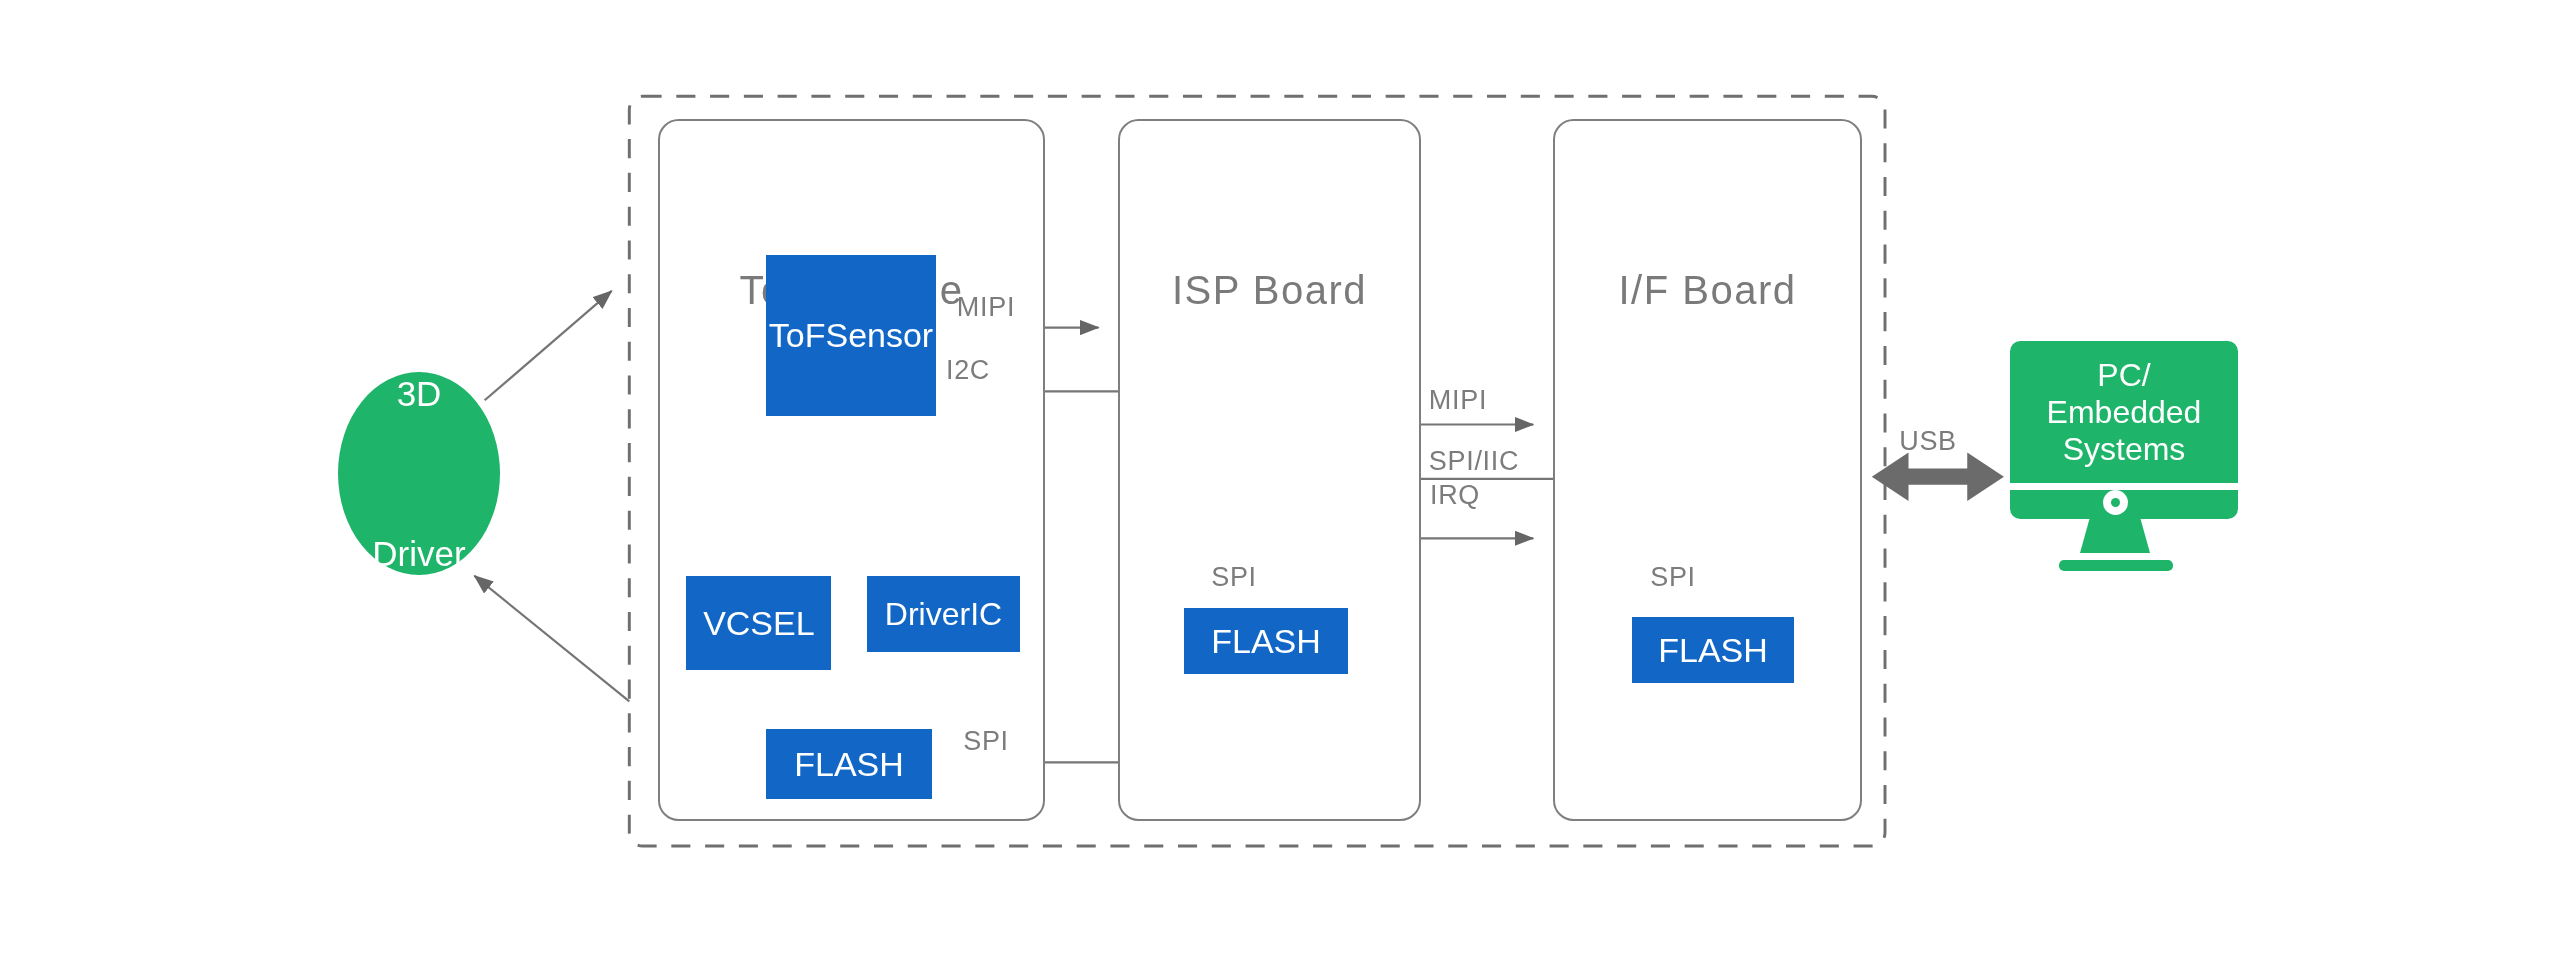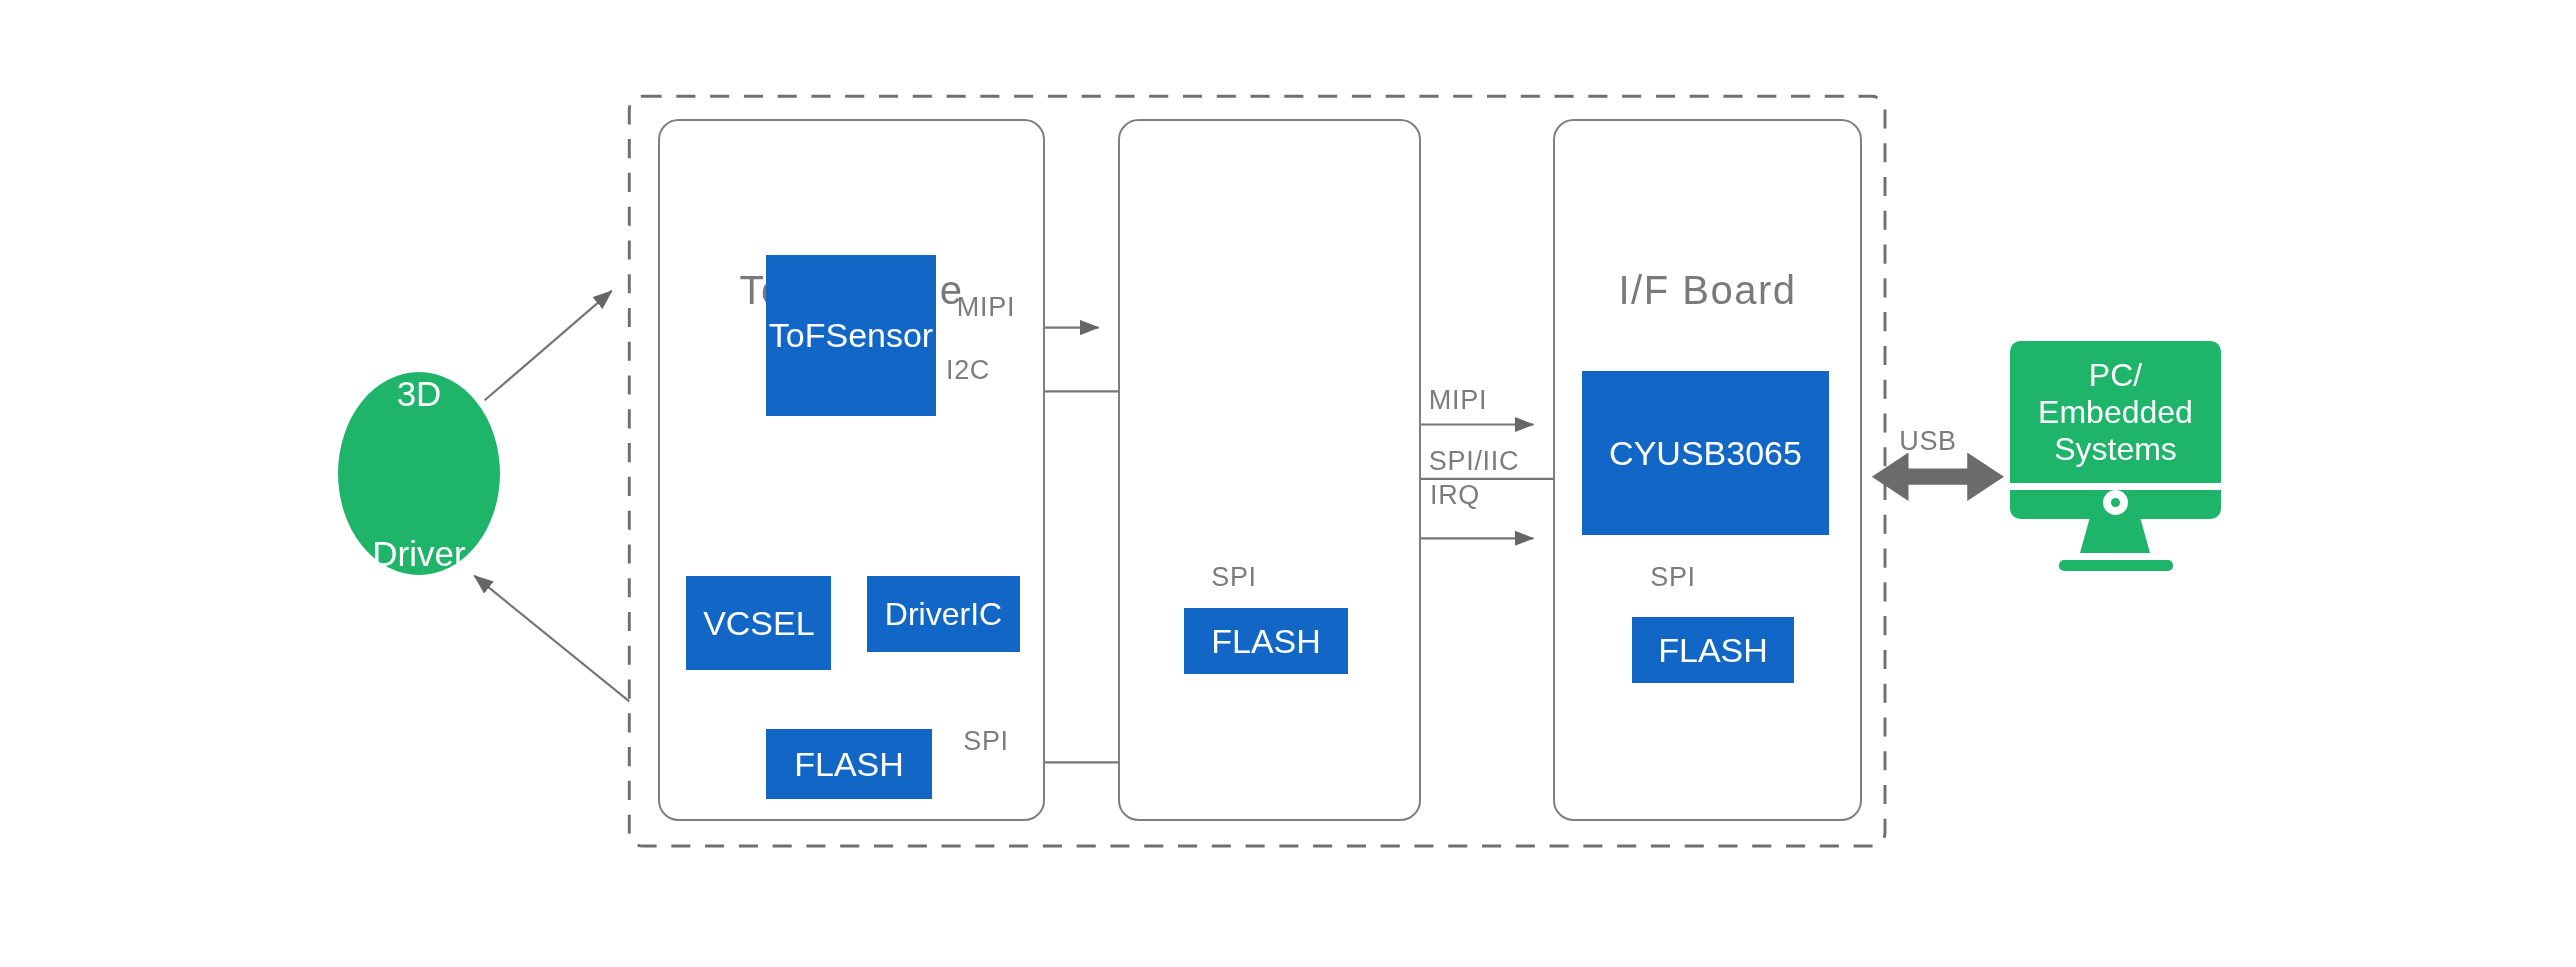--- a/index.html
+++ b/index.html
@@ -19,21 +19,21 @@
   .board-title{position:absolute;left:0;right:0;top:147px;text-align:center;
                font-size:40px;letter-spacing:1.5px;color:var(--title);}
   .chip{position:absolute;background:var(--blue);color:var(--white);
         display:flex;flex-direction:row;align-items:center;justify-content:center;
         font-size:34px;line-height:41px;text-align:center;}
   .node-scene{position:absolute;left:338px;top:372px;width:162px;height:203px;border-radius:50%;
               background:var(--green);color:var(--white);display:flex;flex-direction:column;
               align-items:center;justify-content:space-between;font-size:35px;line-height:43px;}
   .lbl{position:absolute;width:162px;text-align:center;font-size:27px;color:var(--label);letter-spacing:0.7px;}
   
-  .monitor-body{position:absolute;left:2010px;top:341px;width:211px;height:178px;
+  .monitor-body{position:absolute;left:2010px;top:341px;width:228px;height:178px;
                 border-radius:10.3px;background:var(--green);color:var(--white);}
   .monitor-text{position:absolute;left:0;right:0;top:16px;text-align:center;
                 font-size:32px;line-height:37px;font-weight:500;}
   .monitor-stripe{position:absolute;left:0;right:0;top:142px;height:6.6px;background:var(--white);}
   .monitor-cam{position:absolute;left:93px;top:149px;width:25px;height:25px;border-radius:50%;
                background:var(--white);display:flex;align-items:center;justify-content:center;}
   .monitor-cam-dot{width:9.5px;height:9.5px;border-radius:50%;background:var(--green);}
   .monitor-stand{position:absolute;left:2080px;top:519px;width:70px;height:34px;background:var(--green);
                  clip-path:polygon(13.5% 0,86.5% 0,100% 100%,0 100%);}
   .monitor-base{position:absolute;left:2059px;top:560px;width:114px;height:11px;
@@ -94,30 +94,28 @@
     <div class="chip" style="left:207px;top:455px;width:153px;height:76px;font-size:32px;line-height:38px;">
       <span>Driver</span>
       <span>IC</span>
     </div>
     <div class="chip" style="left:106px;top:608px;width:166px;height:70px;">
       <span>FLASH</span>
     </div>
   </div>
 
   <div class="board" style="left:1118px;top:119px;width:299px;height:698px;">
+    <div class="board-title">ISP Board</div>
     <div class="chip" style="left:64px;top:487px;width:164px;height:66px;">
       <span>FLASH</span>
     </div>
   </div>
 
   <div class="board" style="left:1553px;top:119px;width:305px;height:698px;">
     <div class="board-title">I/F Board</div>
-    <div class="chip" style="left:27px;top:250px;width:247px;height:164px;">
-      <span>CYUSB3065</span>
-    </div>
     <div class="chip" style="left:77px;top:496px;width:162px;height:66px;">
       <span>FLASH</span>
     </div>
   </div>
 
   <div class="lbl" style="left:905px;top:292px;">MIPI</div>
   <div class="lbl" style="left:887px;top:355px;">I2C</div>
   <div class="lbl" style="left:905px;top:726px;">SPI</div>
   <div class="lbl" style="left:1153px;top:562px;">SPI</div>
   <div class="lbl" style="left:1377px;top:385px;">MIPI</div>

